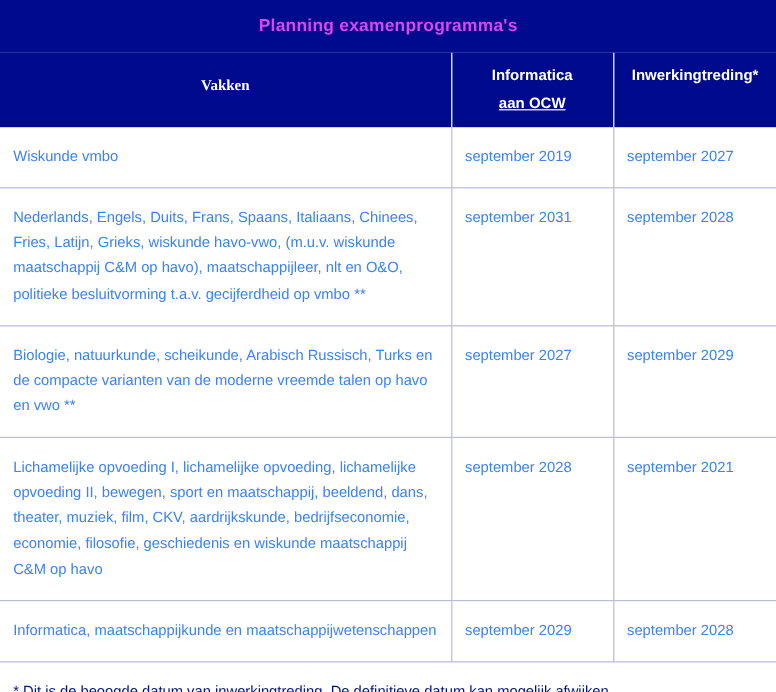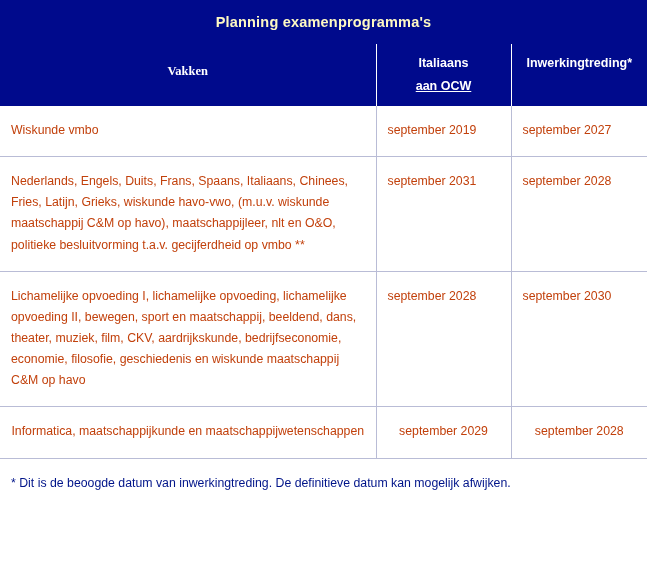--- a/index.html
+++ b/index.html
@@ -15,21 +15,21 @@
     overflow: hidden;
   }
   .page {
     width: 647px;
     height: 577px;
     position: relative;
     box-sizing: border-box;
   }
   .title-bar {
     background: #000a8c;
-    color: #fef9c3;
+    color: #d946ef;
     text-align: center;
     font-size: 14.5px;
     font-weight: bold;
     letter-spacing: 0.2px;
     height: 44px;
     line-height: 44px;
     box-sizing: border-box;
   }
   table.plan {
     width: 647px;
@@ -54,34 +54,33 @@
     padding-top: 20px;
     font-family: Liberation Serif, serif;
   }
   table.plan th .line2 {
     display: block;
     margin-top: 9px;
     text-decoration: underline;
   }
   table.plan td {
     font-size: 12.3px;
-    color: #c2410c;
+    color: #3b82f6;
     padding: 14px 11px 15px 11px;
     vertical-align: top;
     border-bottom: 1px solid #b9bcd6;
     border-right: 1px solid #b9bcd6;
     line-height: 1.72;
     box-sizing: border-box;
   }
   table.plan td:last-child {
     border-right: none;
   }
   table.plan tr:last-child td {
     border-bottom: 1px solid #b9bcd6;
-    text-align: center;
   }
   .c1 { width: 376px; }
   .c2 { width: 135px; }
   .c3 { width: 136px; }
   .footnotes {
     padding: 13px 11px 0 11px;
     box-sizing: border-box;
   }
   .footnotes div {
     font-size: 12.3px;
@@ -99,41 +98,46 @@
   <table class="plan">
     <colgroup>
       <col class="c1">
       <col class="c2">
       <col class="c3">
     </colgroup>
     <thead>
       <tr>
         <th class="col-vakken">Vakken</th>
         <th>
-          <span>Italiaans</span>
+          <span>Informatica</span>
           <span class="line2">aan OCW</span>
         </th>
         <th>Inwerkingtreding*</th>
       </tr>
     </thead>
     <tbody>
       <tr>
         <td>Wiskunde vmbo</td>
         <td>september 2019</td>
         <td>september 2027</td>
       </tr>
       <tr>
         <td>Nederlands, Engels, Duits, Frans, Spaans, Italiaans, Chinees, Fries, Latijn, Grieks, wiskunde havo-vwo, (m.u.v. wiskunde maatschappij C&amp;M op havo), maatschappijleer, nlt en O&amp;O, politieke besluitvorming t.a.v. gecijferdheid op vmbo **</td>
         <td>september 2031</td>
         <td>september 2028</td>
       </tr>
       <tr>
+        <td>Biologie, natuurkunde, scheikunde, Arabisch Russisch, Turks en de compacte varianten van de moderne vreemde talen op havo en vwo **</td>
+        <td>september 2027</td>
+        <td>september 2029</td>
+      </tr>
+      <tr>
         <td>Lichamelijke opvoeding I, lichamelijke opvoeding, lichamelijke opvoeding II, bewegen, sport en maatschappij, beeldend, dans, theater, muziek, film, CKV, aardrijkskunde, bedrijfseconomie, economie, filosofie, geschiedenis en wiskunde maatschappij C&amp;M op havo</td>
         <td>september 2028</td>
-        <td>september 2030</td>
+        <td>september 2021</td>
       </tr>
       <tr>
         <td>Informatica, maatschappijkunde en maatschappijwetenschappen</td>
         <td>september 2029</td>
         <td>september 2028</td>
       </tr>
     </tbody>
   </table>
 
   <div class="footnotes">

